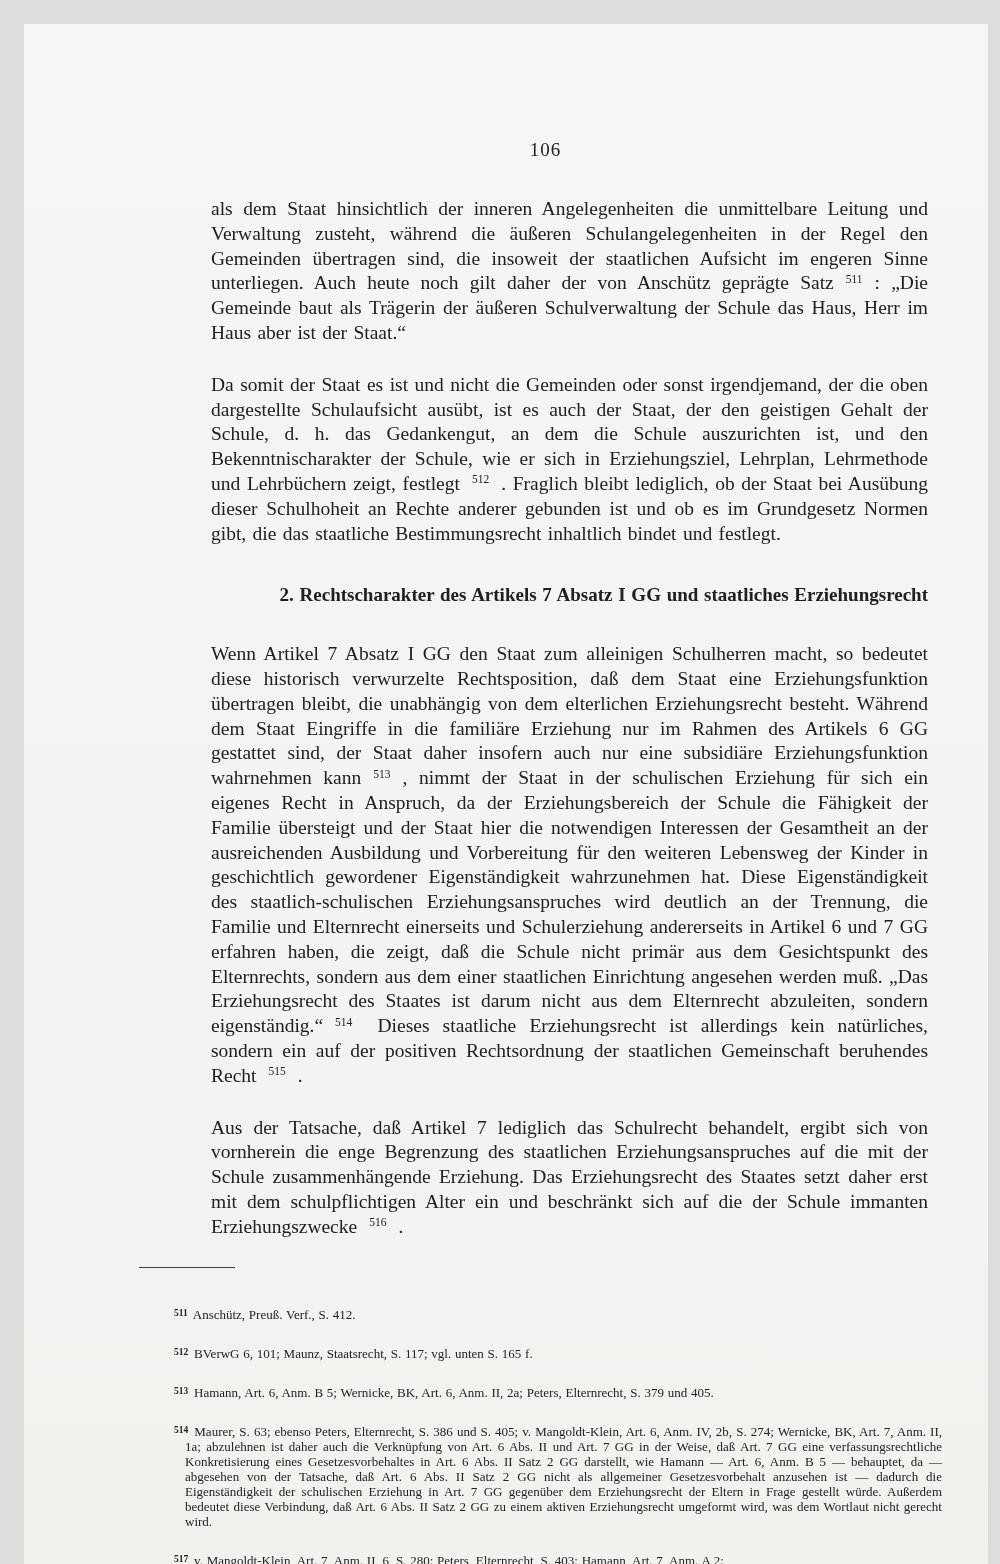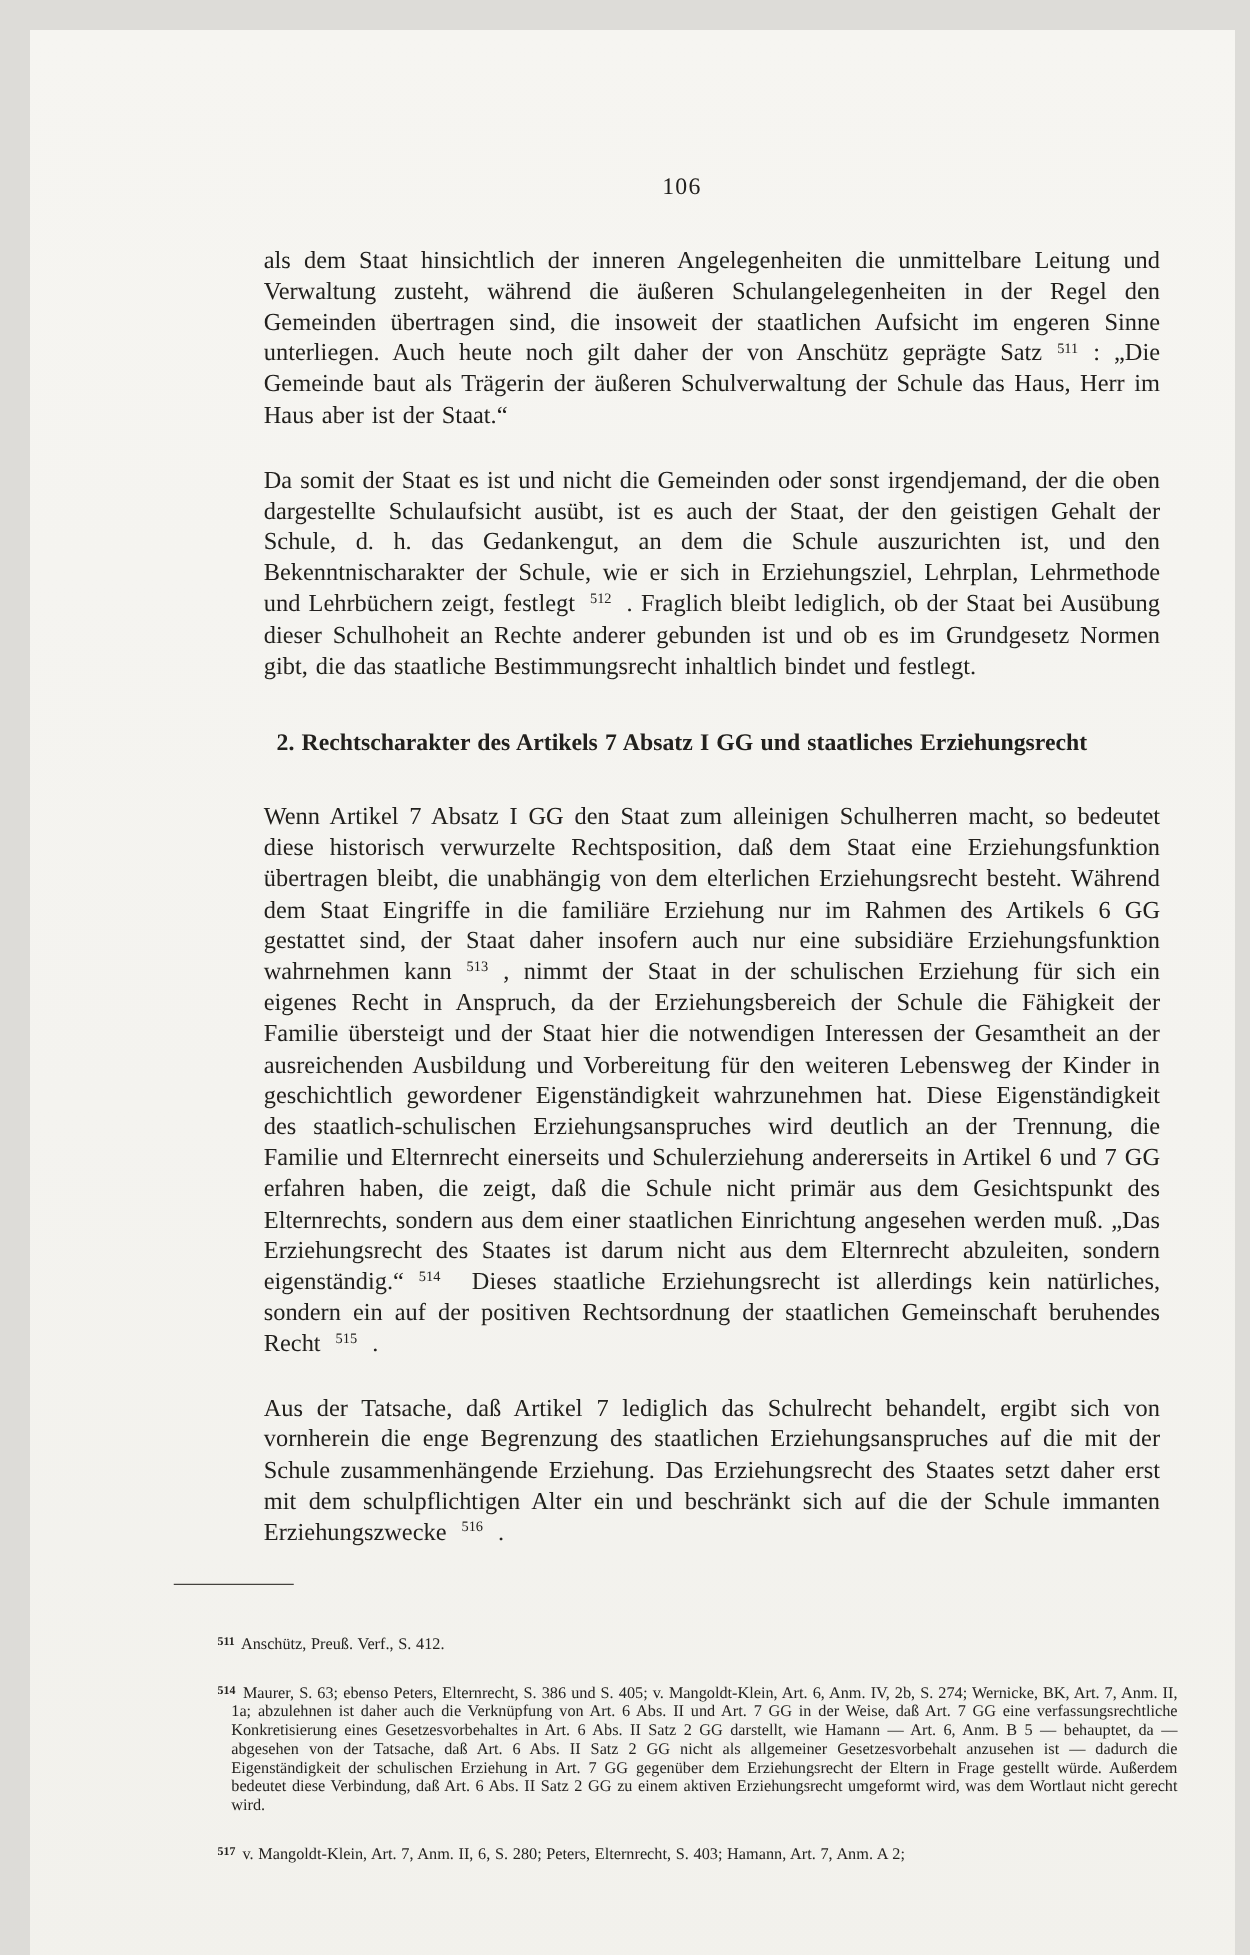--- a/index.html
+++ b/index.html
@@ -36,21 +36,21 @@
     text-align: justify;
     word-spacing: 1.5px;
     margin-bottom: 3px;
     margin-left: 48px;
   }
   .heading {
     font-size: 19px;
     line-height: 24.8px;
     font-weight: bold;
     margin: 13px 0 10px 0;
-    text-align: center;
+    text-align: right;
     word-spacing: 1px;
   }
   sup.ref {
     font-size: 11.5px;
     line-height: 0;
     vertical-align: baseline;
     position: relative;
     top: -6.5px;
     letter-spacing: 0;
   }
@@ -94,16 +94,18 @@
   <div class="content">
       <p class="para">als dem Staat hinsichtlich der inneren Angelegenheiten die unmittelbare Leitung und Verwaltung zusteht, während die äußeren Schulangelegenheiten in der Regel den Gemeinden übertragen sind, die insoweit der staatlichen Aufsicht im engeren Sinne unterliegen. Auch heute noch gilt daher der von Anschütz geprägte Satz<sup class="ref">511</sup>: „Die Gemeinde baut als Trägerin der äußeren Schulverwaltung der Schule das Haus, Herr im Haus aber ist der Staat.“</p>
       <p class="para">Da somit der Staat es ist und nicht die Gemeinden oder sonst irgendjemand, der die oben dargestellte Schulaufsicht ausübt, ist es auch der Staat, der den geistigen Gehalt der Schule, d. h. das Gedankengut, an dem die Schule auszurichten ist, und den Bekenntnischarakter der Schule, wie er sich in Erziehungsziel, Lehrplan, Lehrmethode und Lehrbüchern zeigt, festlegt<sup class="ref">512</sup>. Fraglich bleibt lediglich, ob der Staat bei Ausübung dieser Schulhoheit an Rechte anderer gebunden ist und ob es im Grundgesetz Normen gibt, die das staatliche Bestimmungsrecht inhaltlich bindet und festlegt.</p>
       <h2 class="heading">2. Rechtscharakter des Artikels 7 Absatz I GG und staatliches Erziehungsrecht</h2>
       <p class="para">Wenn Artikel 7 Absatz I GG den Staat zum alleinigen Schulherren macht, so bedeutet diese historisch verwurzelte Rechtsposition, daß dem Staat eine Erziehungsfunktion übertragen bleibt, die unabhängig von dem elterlichen Erziehungsrecht besteht. Während dem Staat Eingriffe in die familiäre Erziehung nur im Rahmen des Artikels 6 GG gestattet sind, der Staat daher insofern auch nur eine subsidiäre Erziehungsfunktion wahrnehmen kann<sup class="ref">513</sup>, nimmt der Staat in der schulischen Erziehung für sich ein eigenes Recht in Anspruch, da der Erziehungsbereich der Schule die Fähigkeit der Familie übersteigt und der Staat hier die notwendigen Interessen der Gesamtheit an der ausreichenden Ausbildung und Vorbereitung für den weiteren Lebensweg der Kinder in geschichtlich gewordener Eigenständigkeit wahrzunehmen hat. Diese Eigenständigkeit des staatlich-schulischen Erziehungsanspruches wird deutlich an der Trennung, die Familie und Elternrecht einerseits und Schulerziehung andererseits in Artikel 6 und 7 GG erfahren haben, die zeigt, daß die Schule nicht primär aus dem Gesichtspunkt des Elternrechts, sondern aus dem einer staatlichen Einrichtung angesehen werden muß. „Das Erziehungsrecht des Staates ist darum nicht aus dem Elternrecht abzuleiten, sondern eigenständig.“<sup class="ref">514</sup> Dieses staatliche Erziehungsrecht ist allerdings kein natürliches, sondern ein auf der positiven Rechtsordnung der staatlichen Gemeinschaft beruhendes Recht<sup class="ref">515</sup>.</p>
       <p class="para">Aus der Tatsache, daß Artikel 7 lediglich das Schulrecht behandelt, ergibt sich von vornherein die enge Begrenzung des staatlichen Erziehungsanspruches auf die mit der Schule zusammenhängende Erziehung. Das Erziehungsrecht des Staates setzt daher erst mit dem schulpflichtigen Alter ein und beschränkt sich auf die der Schule immanten Erziehungszwecke<sup class="ref">516</sup>.</p>
     </div>
   <div class="footnote-rule"></div>
   <div class="footnotes">
       <div class="footnote"><sup class="fn-num">511</sup> Anschütz, Preuß. Verf., S. 412.</div>
+      <div class="footnote"><sup class="fn-num">512</sup> BVerwG 6, 101; Maunz, Staatsrecht, S. 117; vgl. unten S. 165 f.</div>
+      <div class="footnote"><sup class="fn-num">513</sup> Hamann, Art. 6, Anm. B 5; Wernicke, BK, Art. 6, Anm. II, 2a; Peters, Elternrecht, S. 379 und 405.</div>
       <div class="footnote"><sup class="fn-num">514</sup> Maurer, S. 63; ebenso Peters, Elternrecht, S. 386 und S. 405; v. Mangoldt-Klein, Art. 6, Anm. IV, 2b, S. 274; Wernicke, BK, Art. 7, Anm. II, 1a; abzulehnen ist daher auch die Verknüpfung von Art. 6 Abs. II und Art. 7 GG in der Weise, daß Art. 7 GG eine verfassungsrechtliche Konkretisierung eines Gesetzesvorbehaltes in Art. 6 Abs. II Satz 2 GG darstellt, wie Hamann — Art. 6, Anm. B 5 — behauptet, da — abgesehen von der Tatsache, daß Art. 6 Abs. II Satz 2 GG nicht als allgemeiner Gesetzesvorbehalt anzusehen ist — dadurch die Eigenständigkeit der schulischen Erziehung in Art. 7 GG gegenüber dem Erziehungsrecht der Eltern in Frage gestellt würde. Außerdem bedeutet diese Verbindung, daß Art. 6 Abs. II Satz 2 GG zu einem aktiven Erziehungsrecht umgeformt wird, was dem Wortlaut nicht gerecht wird.</div>
       <div class="footnote"><sup class="fn-num">517</sup> v. Mangoldt-Klein, Art. 7, Anm. II, 6, S. 280; Peters, Elternrecht, S. 403; Hamann, Art. 7, Anm. A 2;</div>
     </div>
 </div>
 
 </body></html>

